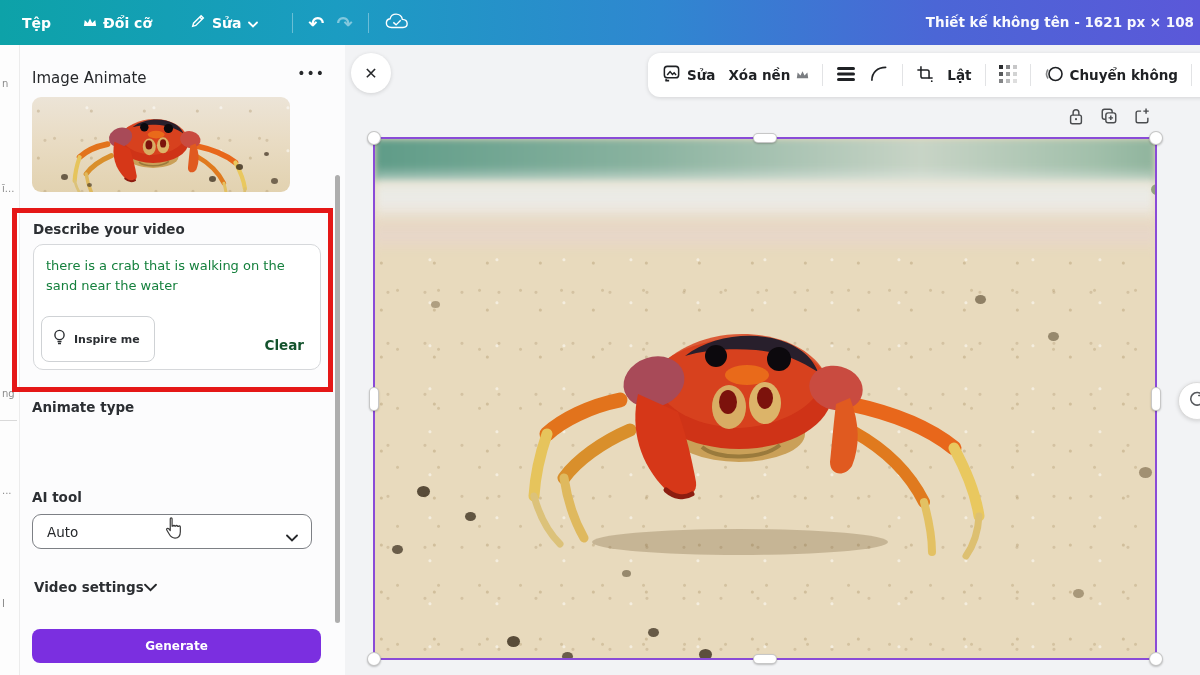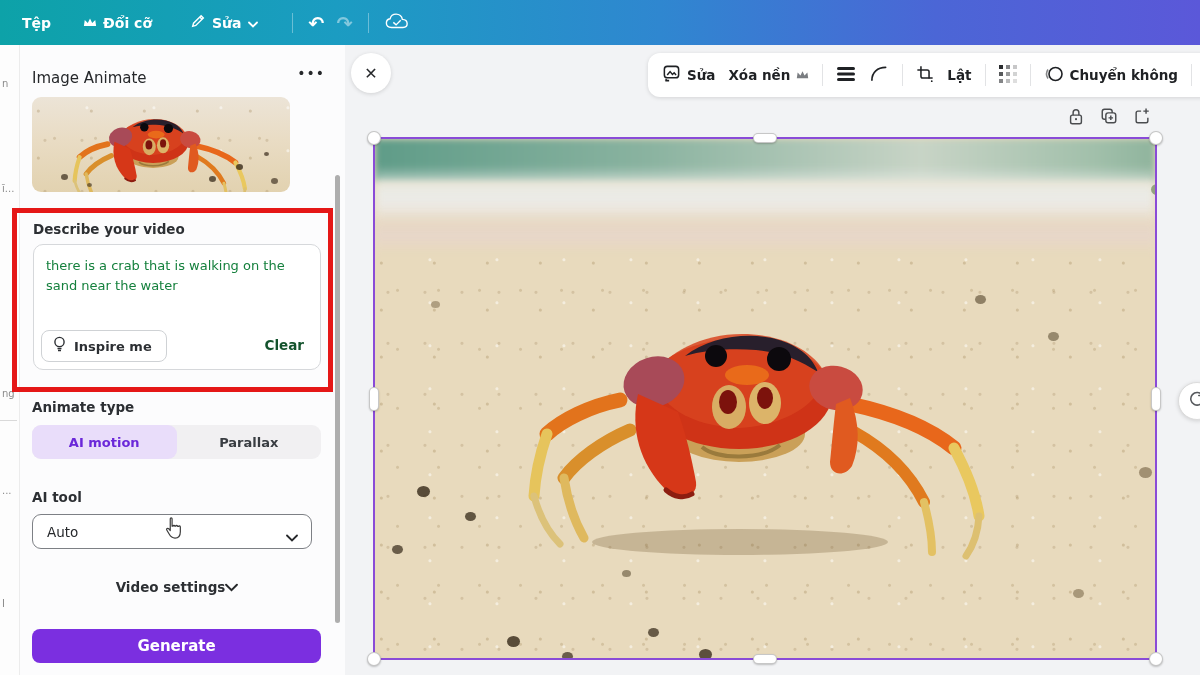--- a/index.html
+++ b/index.html
@@ -46,45 +46,45 @@
     box-shadow:205px 68px 0 1px rgba(55,42,26,.8),232px 55px 0 0 rgba(55,42,26,.7),
       178px 80px 0 1px rgba(55,42,26,.75),30px 78px 0 1px rgba(55,42,26,.7),
       55px 86px 0 0 rgba(55,42,26,.6),240px 82px 0 1px rgba(55,42,26,.65); }
 
   .label { font-size:13.5px; font-weight:bold; color:#2c2f33; }
   #describe-label { position:absolute; left:13px; top:176px; }
   #prompt-box { position:absolute; left:13px; top:199px; width:288px; height:126px;
     border:1px solid #d6d8db; border-radius:10px; background:#fff; }
   #prompt-text { position:absolute; left:12px; top:11px; width:262px; font-size:13px;
     line-height:20px; color:#15803d; cursor:text; }
-  #inspire-btn { position:absolute; left:7px; bottom:7px; height:32px; padding:0 14px 0 10px;
+  #inspire-btn { position:absolute; left:7px; bottom:7px; height:46px; padding:0 14px 0 10px;
     display:flex; align-items:center; gap:7px; border:1px solid #cfd2d5; border-radius:8px;
-    background:#fff; font-size:13px; font-weight:bold; color:#2c2f33; cursor:pointer; }
+    background:#fff; font-size:11px; font-weight:bold; color:#2c2f33; cursor:pointer; }
   #clear-btn { position:absolute; right:16px; bottom:16px; font-size:13.5px; font-weight:bold;
     color:#14532d; cursor:pointer; }
 
   #motion-label { position:absolute; left:12px; top:354px; }
   #segmented { position:absolute; left:12px; top:380px; width:289px; height:34px;
     background:#f1f0f2; border-radius:9px; display:flex; }
   .segment { flex:1; display:flex; align-items:center; justify-content:center;
     font-size:13px; font-weight:bold; color:#393d42; border-radius:9px; cursor:pointer; }
   .segment.active { background:#e9ddfa; color:#6b28d9; }
 
   #aitool-label { position:absolute; left:12px; top:444px; }
   #dropdown { position:absolute; left:12px; top:469px; width:280px; height:35px;
     border:1.5px solid #7d8085; border-radius:9px; background:#fff; display:flex;
     align-items:center; cursor:pointer; }
   #dropdown-value { margin-left:14px; font-size:13.5px; color:#26282b; }
   #dropdown-chevron { position:absolute; right:13px; top:12px; }
   #hand-cursor { position:absolute; left:142px; top:470px; pointer-events:none; }
 
   #vs-row { position:absolute; left:14px; top:532px; width:286px; display:flex;
-    justify-content:center; align-items:center; cursor:pointer; }
+    justify-content:flex-start; align-items:center; cursor:pointer; }
   #generate-btn { position:absolute; left:12px; top:584px; width:289px; height:34px;
-    background:#7b2fe0; border:none; border-radius:8px; color:#fff; font-size:15px;
+    background:#7b2fe0; border:none; border-radius:8px; color:#fff; font-size:12px;
     font-weight:bold; cursor:pointer; font-family:inherit; }
   #panel-scrollbar { position:absolute; left:315px; top:130px; width:5px; height:448px;
     background:#aeaeae; border-radius:3px; cursor:grab; }
 
   
   #red-box { position:absolute; left:12px; top:208px; width:321px; height:184px;
     border:5px solid #e51717; pointer-events:none; z-index:50; }
 
   
   #workspace { position:absolute; left:345px; top:45px; width:855px; height:630px;
@@ -205,20 +205,21 @@
     <div class="tb-item" id="tb-redo">
       <span style="font-size:19px">↷</span>
     </div>
     <div class="tb-sep" id="tb-sep2"></div>
     <div class="tb-item" id="tb-cloud">
       <span><svg width="24" height="18" viewBox="0 0 26 18" fill="none" stroke="#fff" stroke-width="1.5">
             <path d="M7 16 C3.5 16 1.5 13.8 1.5 11.2 C1.5 8.8 3.2 7 5.5 6.6 C6.2 3.6 8.8 1.5 12 1.5 C15.5 1.5 18.3 4 18.8 7.2 C21.8 7.3 24 9.3 24 12 C24 14.5 22 16 19.5 16 Z"></path>
             <path d="M9 10.5 L12 13.2 L17 8.2"></path>
           </svg></span>
     </div>
+    <div id="tb-title">Thiết kế không tên - 1621 px × 108</div>
   </header>
 
   <nav id="rail">
     <span class="rail-frag" style="top:33px">n</span>
     <span class="rail-frag" style="top:138px">ĩ...</span>
     <span class="rail-frag" style="top:343px">ng</span>
     <div id="rail-line"></div>
     <span class="rail-frag" style="top:440px">...</span>
     <span class="rail-frag" style="top:553px">I</span>
   </nav>
@@ -244,24 +245,20 @@
         <span><svg width="15" height="17" viewBox="0 0 15 17" fill="none" stroke="#2c2f33" stroke-width="1.4">
               <circle cx="7.5" cy="6" r="4.6"></circle>
               <path d="M5.5 12.5 L9.5 12.5 M6 14.5 L9 14.5"></path>
             </svg></span>
         <span>Inspire me</span>
       </div>
       <div id="clear-btn">Clear</div>
     </div>
 
     <div class="label" id="motion-label">Animate type</div>
-    <div id="segmented">
-      <div class="segment active">AI motion</div>
-      <div class="segment">Parallax</div>
-    </div>
 
     <div class="label" id="aitool-label">AI tool</div>
     <div id="dropdown">
       <span id="dropdown-value">Auto</span>
       <span id="dropdown-chevron"><svg width="12" height="8" viewBox="0 0 12 8" fill="none" stroke="#26282b" stroke-width="1.8" stroke-linecap="round">
             <path d="M1 1.5 L6 6.5 L11 1.5"></path>
           </svg></span>
     </div>
     <div id="hand-cursor">
       <svg width="22" height="26" viewBox="0 0 24 28">

